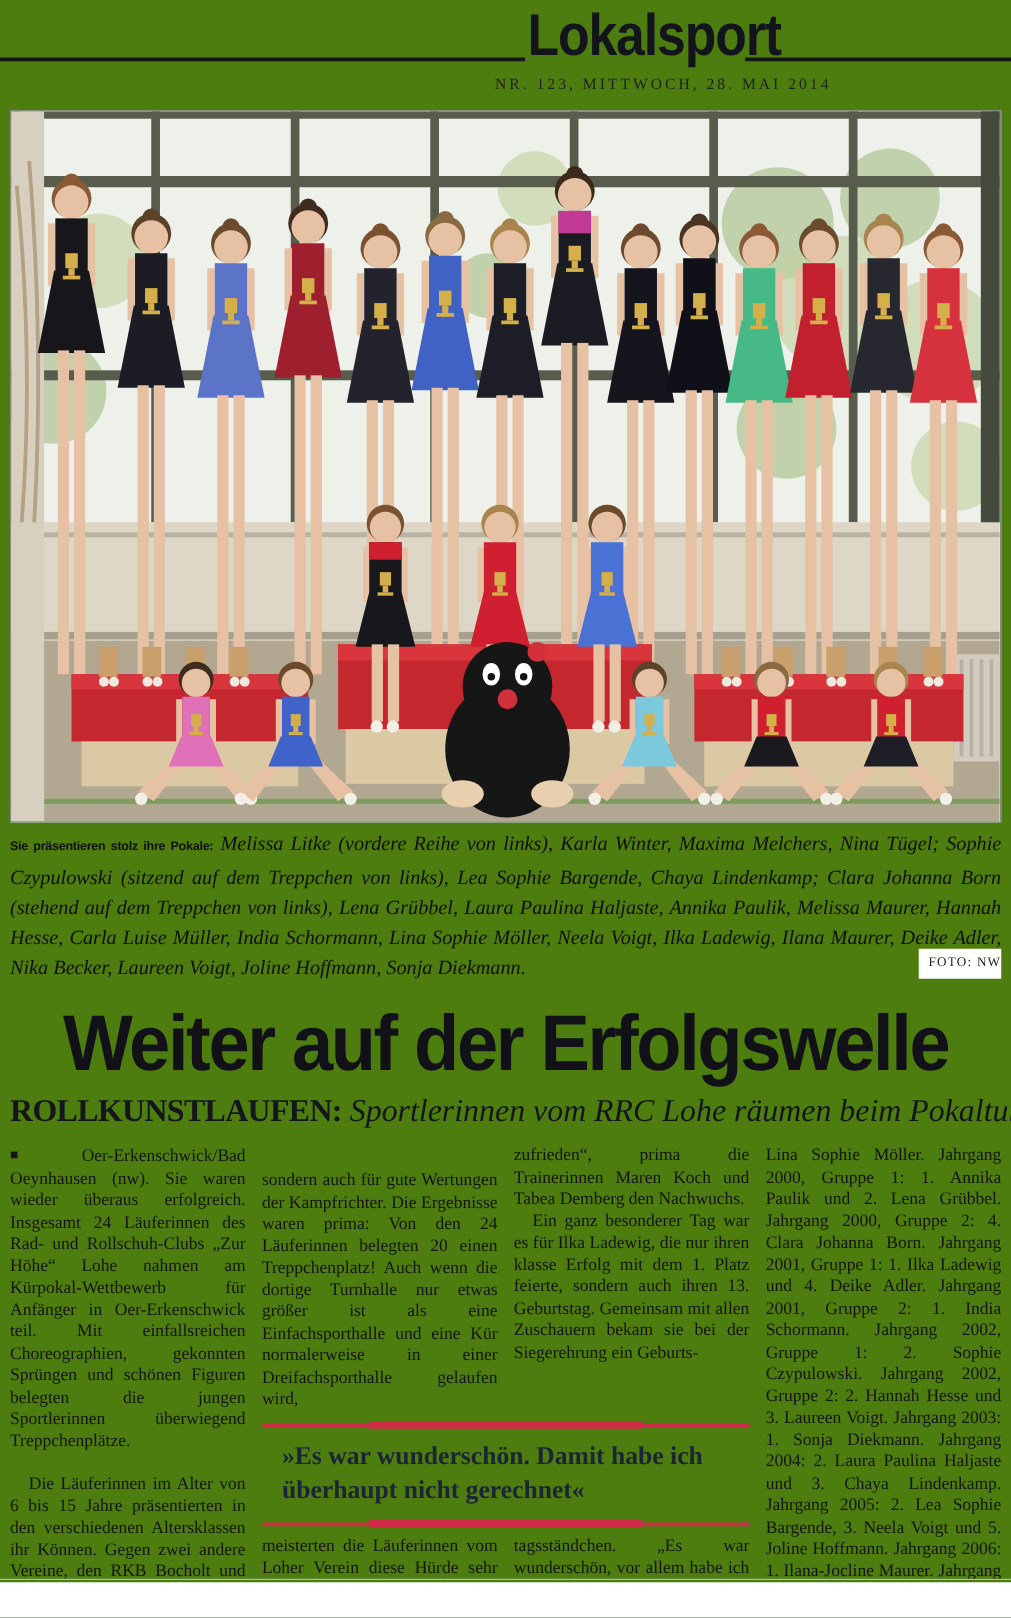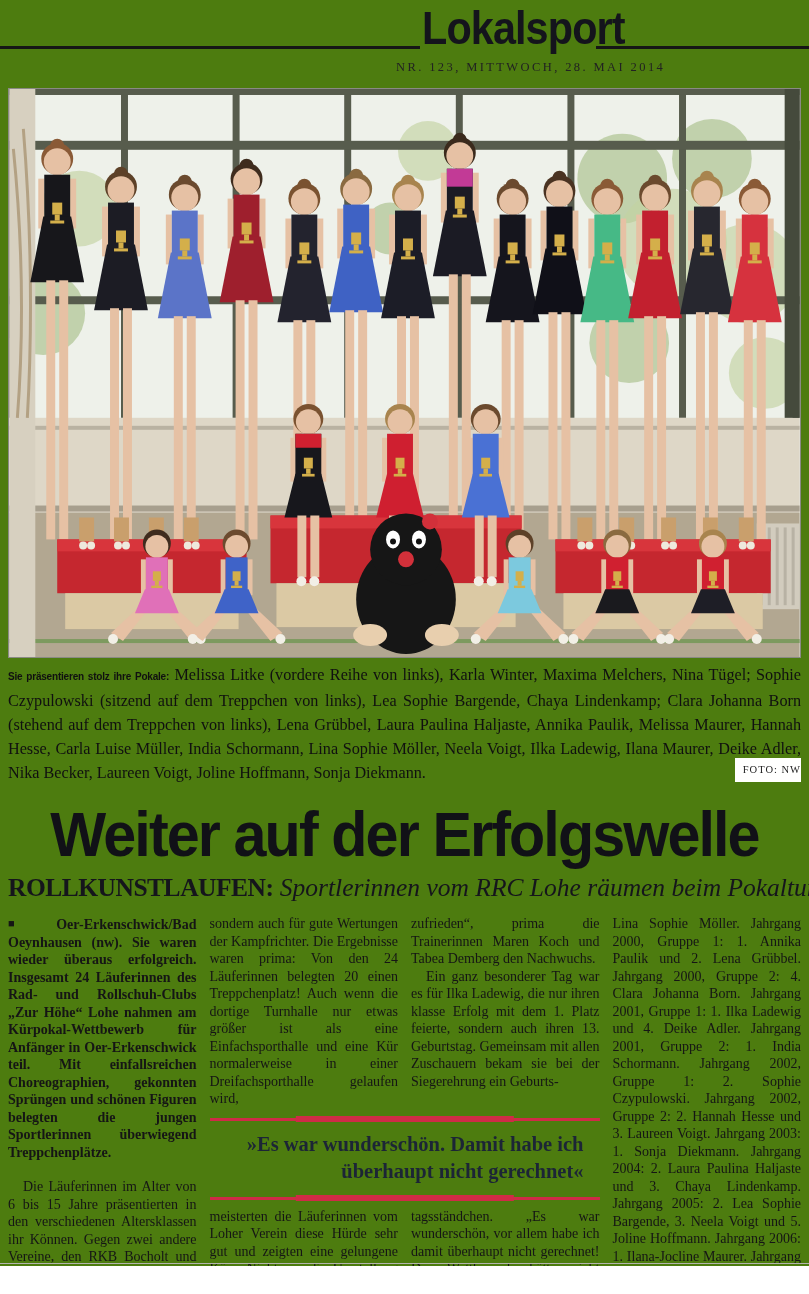--- a/index.html
+++ b/index.html
@@ -14,43 +14,43 @@
   .brand{position:absolute;left:414px;top:0px;font-family:"Liberation Sans",sans-serif;font-weight:700;font-size:47px;letter-spacing:-1px;transform:scaleX(.88);transform-origin:left center;color:#14141c;}
   .dateline{position:absolute;left:388px;top:60px;width:236px;text-align:right;font-size:12.5px;letter-spacing:2.4px;color:#222;white-space:nowrap;}
 
   
   .photo-wrap{width:793px;height:570px;border:1px solid #8a8a84;box-sizing:border-box;background:#e8ebe4;}
   .photo-wrap svg{display:block;}
 
   
   .caption{position:relative;margin-top:5px;font-size:16.2px;line-height:24px;text-align:justify;color:#101010;}
   .caption .lead{font-family:"Liberation Sans",sans-serif;font-weight:700;font-style:normal;font-size:10px;letter-spacing:-.2px;}
-  .caption .names{}
+  .caption .names{font-style:italic;}
   .caption .credit{position:absolute;right:0;bottom:3px;font-style:normal;font-size:10.5px;letter-spacing:1px;background:#fffffe;padding-left:8px;color:#222;margin-left:27px;}
 
   
   .headline{margin-top:6px;text-align:center;font-family:"Liberation Sans",sans-serif;font-weight:700;font-size:63px;line-height:66px;letter-spacing:-2px;color:#111117;transform:scaleX(.94);transform-origin:center;white-space:nowrap;}
   .kicker-row{margin-top:6px;text-align:center;font-size:25.5px;line-height:30px;color:#15151c;white-space:nowrap;}
   .kicker{font-weight:700;letter-spacing:-.5px;text-align:right;}
   .subhead{font-style:italic;}
 
   
   .article-body{margin-top:12px;display:grid;grid-template-columns:repeat(4,1fr);column-gap:13px;font-size:14px;line-height:17.5px;text-align:justify;color:#151515;}
   .article-body p{margin:0;}
   .col-1{grid-column:1;grid-row:1/4;}
-  .c2-top{grid-column:2;grid-row:1;}
+  .c2-top{grid-column:2;grid-row:1;margin-top:20px;}
   .c3-top{grid-column:3;grid-row:1;}
-  .pull-quote{grid-column:2/4;grid-row:2;align-self:center;position:relative;margin:10px 0 8px 0;padding:10px 16px 12px 16px;border-top:3px solid #cf2b47;border-bottom:3px solid #cf2b47;text-align:right;font-weight:700;font-size:20.5px;line-height:27px;color:#1c2536;}
+  .pull-quote{grid-column:2/4;grid-row:2;align-self:center;position:relative;margin:10px 0 8px 0;padding:10px 16px 12px 16px;border-top:3px solid #cf2b47;border-bottom:3px solid #cf2b47;text-align:left;font-weight:700;font-size:20.5px;line-height:27px;color:#1c2536;}
   .pull-quote::before,.pull-quote::after{content:"";position:absolute;left:50%;transform:translateX(-50%);width:56%;height:6px;background:#cf2b47;}
   .pull-quote::before{top:-4.5px;}
   .pull-quote::after{bottom:-4.5px;}
   .c2-bot{grid-column:2;grid-row:3;}
   .c3-bot{grid-column:3;grid-row:3;}
   .col-4{grid-column:4;grid-row:1/4;}
-  .lead-par{font-weight:700;}
+  .lead-par{font-weight:400;}
   .sq{font-size:11px;vertical-align:2px;}
   .indent{text-indent:15px;}
   .gap-top{margin-top:17px !important;}
   .bottom-rule{position:absolute;left:0;bottom:2px;width:809px;height:1px;background:#b4b4b0;}
 </style>
 </head>
 <body>
 
 <div class="page">
   <div class="inner">

